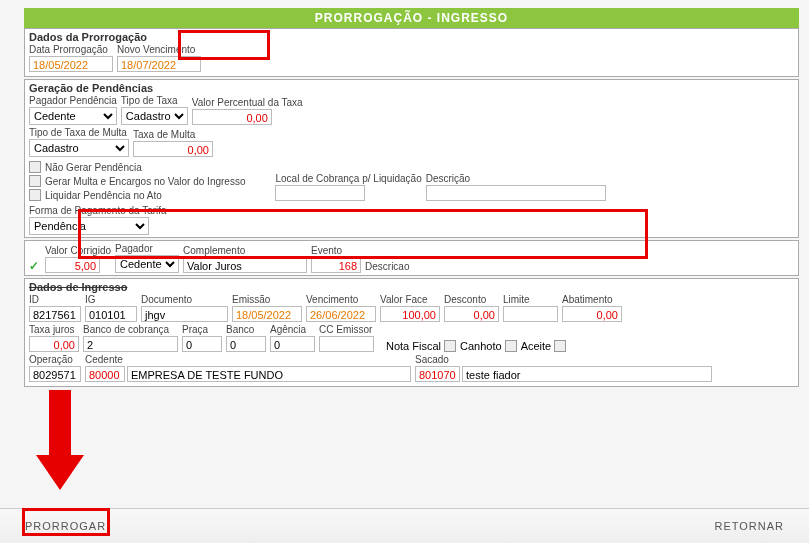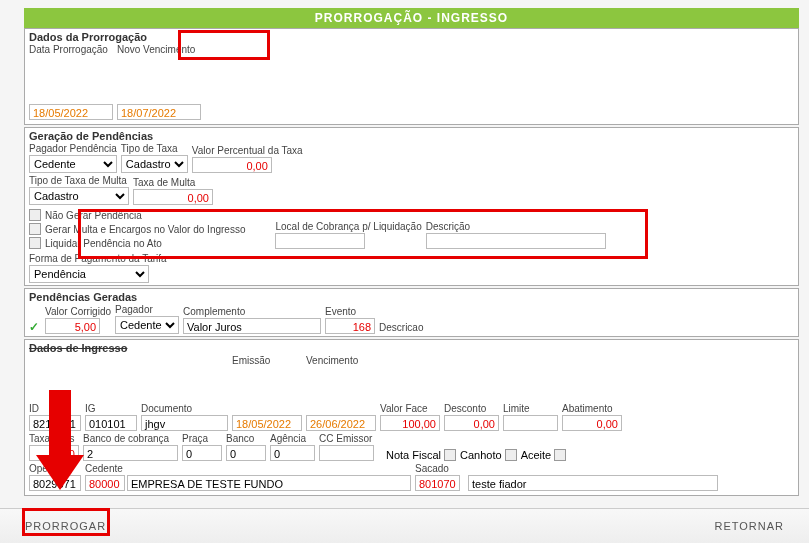--- a/index.html
+++ b/index.html
@@ -6,21 +6,21 @@
 body { font-family: Arial, sans-serif; font-size: 11px; background: #f5f5f5; width: 809px; height: 543px; position: relative; overflow: hidden; }
 .container { padding: 8px 10px 0 24px; }
 .title-bar { background: #8cc63f; color: #fff; font-weight: bold; text-align: center; padding: 3px 0; font-size: 12px; letter-spacing: 1px; }
 .panel { border: 1px solid #aaa; background: #fff; margin-bottom: 2px; padding: 2px 4px; }
 .section-label { font-size: 11px; color: #333; font-weight: bold; margin-bottom: 1px; }
 .row { display: flex; flex-wrap: wrap; align-items: flex-end; gap: 2px 4px; margin-bottom: 2px; }
 .field { display: flex; flex-direction: column; justify-content: space-between; }
 .field label { font-size: 10px; color: #444; white-space: nowrap; line-height: 1.2; }
 .field .val { border: 1px solid #bbb; background: #fff; padding: 1px 3px; min-width: 40px; height: 16px; font-size: 11px; line-height: 14px; }
 .field select { border: 1px solid #bbb; background: #fff; height: 18px; font-size: 11px; }
-.orange { color: #e67a00; margin-top: 48px; }
+.orange { color: #e67a00; }
 .red { color: #e60000; }
 .right { text-align: right; }
 .checkbox-row { display: flex; align-items: center; gap: 4px; margin: 2px 0; }
 .checkbox { width: 12px; height: 12px; border: 1px solid #999; background: #eee; display: inline-block; }
 .checkbox-row label { font-size: 10px; color: #444; }
 .inline-flex { display: inline-flex; align-items: center; gap: 3px; }
 .highlight-red-box { border: 3px solid #e60000; position: absolute; pointer-events: none; z-index: 10; }
 .box1 { top: 30px; left: 178px; width: 92px; height: 30px; }
 .box2 { top: 209px; left: 78px; width: 570px; height: 50px; }
 .box3 { top: 508px; left: 22px; width: 88px; height: 28px; }
@@ -105,34 +105,33 @@
         </div>
       </div>
     </div>
     <div class="field" style="width:120px;margin-top:2px">
       <label>Forma de Pagamento da Tarifa</label>
       <select><option>Pendência</option></select>
     </div>
   </div>
 
   <div class="panel">
-    <div class="section-label">Pendências Geradas</div>
     <div class="pend-row">
       <span class="green-check">✓</span>
       <div class="field">
         <label>Valor Corrigido</label>
         <div class="val red right" style="width:55px">5,00</div>
       </div>
       <div class="field">
         <label>Pagador</label>
         <select><option>Cedente</option></select>
       </div>
       <div class="field">
         <label>Complemento</label>
-        <div class="val" style="width:138px">Valor Juros</div>
+        <div class="val" style="width:124px">Valor Juros</div>
       </div>
       <div class="field">
         <label>Evento</label>
         <div class="val red right" style="width:50px">168</div>
       </div>
       <div class="field">
         <label>Descricao</label>
       </div>
     </div>
   </div>
@@ -222,21 +221,21 @@
         </div>
       <div class="field">
           <label>Cedente</label>
         <div style="display:flex;gap:2px">
           <div class="val red" style="width:40px">80000</div>
           <div class="val" style="width:284px">EMPRESA DE TESTE FUNDO</div>
         </div>
       </div>
       <div class="field">
           <label>Sacado</label>
-        <div style="display:flex;gap:8px">
+        <div style="display:flex;gap:2px">
           <div class="val red" style="width:45px">801070</div>
           <div class="val" style="width:250px">teste fiador</div>
         </div>
       </div>
     </div>
   </div>
 </div>
 
 <div class="highlight-red-box box1"></div>
 <div class="highlight-red-box box2"></div>

